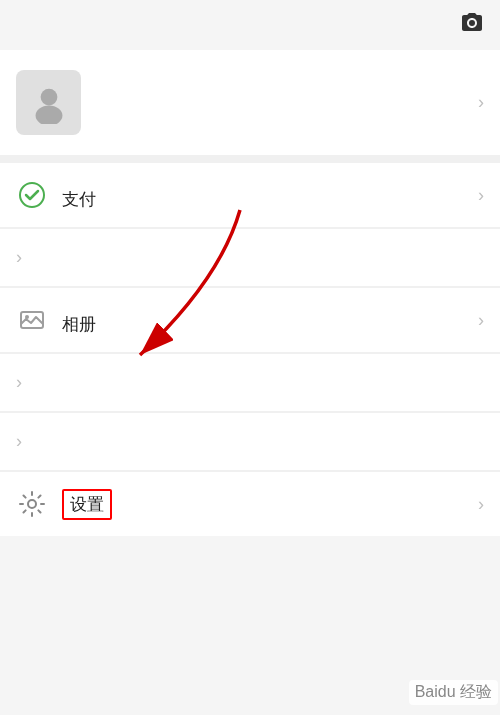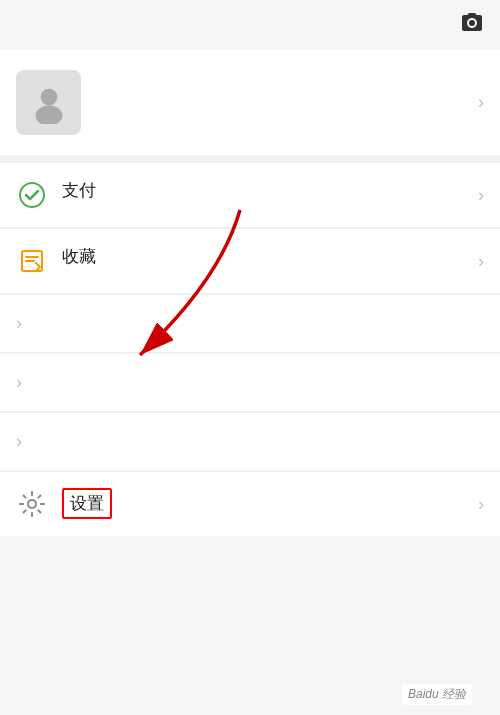--- a/index.html
+++ b/index.html
@@ -87,21 +87,21 @@
       min-height: 58px;
     }
 
     .menu-item:last-child {
       border-bottom: none;
       gap: 36px;
     }
 
     .menu-item-left {
       display: flex;
-      align-items: flex-start;
+      align-items: flex-end;
     }
 
     .menu-icon {
       width: 32px;
       height: 32px;
       display: flex;
       align-items: center;
       justify-content: center;
       margin-right: 14px;
     }
@@ -145,28 +145,27 @@
       top: 200px;
       left: 60px;
       z-index: 20;
       pointer-events: none;
     }
 
     
     .watermark {
       position: absolute;
       bottom: 10px;
-      right: 28px;
+      right: 2px;
       background: rgba(255,255,255,0.85);
       border-radius: 4px;
       padding: 2px 6px;
-      font-size: 12px;
+      font-size: 16px;
       color: #888;
       z-index: 30;
-      font-style: italic;
     }
   </style>
 </head>
 <body>
 
 <div class="page-wrapper">
 
   <div class="header">
     <span class="camera-icon">
       <svg width="24" height="24" viewBox="0 0 24 24" fill="none" xmlns="http://www.w3.org/2000/svg">
@@ -201,36 +200,36 @@
           </svg>
         </div>
         <span class="menu-label">支付</span>
       </div>
       <span class="chevron">›</span>
     </div>
 
     <div class="divider" style="height:1px;background:#f0f0f0;"></div>
 
     <div class="menu-item">
+      <span class="chevron">›</span>
+    </div>
+
+    <div class="divider" style="height:1px;background:#f0f0f0;"></div>
+
+    <div class="menu-item">
       <div class="menu-item-left">
-        <div class="menu-icon icon-collect">
+        <div class="menu-icon icon-album">
           <svg viewBox="0 0 28 28" fill="none" xmlns="http://www.w3.org/2000/svg">
-            <rect x="4" y="4" width="20" height="20" rx="2" stroke="#FF9800" stroke-width="2" fill="none"></rect>
-            <path d="M8 10 L20 10 M8 14 L16 14" stroke="#FF9800" stroke-width="2" stroke-linecap="round"></path>
-            <path d="M18 16 L22 20 L18 24" stroke="#FF9800" stroke-width="2" stroke-linecap="round" stroke-linejoin="round"></path>
+            <rect x="3" y="6" width="22" height="16" rx="2" stroke="#9E9E9E" stroke-width="2" fill="none"></rect>
+            <path d="M3 18 L8 13 L13 17 L18 11 L25 18" stroke="#9E9E9E" stroke-width="2" stroke-linecap="round" stroke-linejoin="round"></path>
+            <circle cx="9" cy="11" r="2" fill="#9E9E9E"></circle>
           </svg>
         </div>
-        <span class="menu-label">收藏</span>
-      </div>
-      <span class="chevron">›</span>
-    </div>
-
-    <div class="divider" style="height:1px;background:#f0f0f0;"></div>
-
-    <div class="menu-item">
+        <span class="menu-label">相册</span>
+      </div>
       <span class="chevron">›</span>
     </div>
 
     <div class="divider" style="height:1px;background:#f0f0f0;"></div>
 
     <div class="menu-item">
       <span class="chevron">›</span>
     </div>
 
     <div class="divider" style="height:1px;background:#f0f0f0;"></div>

